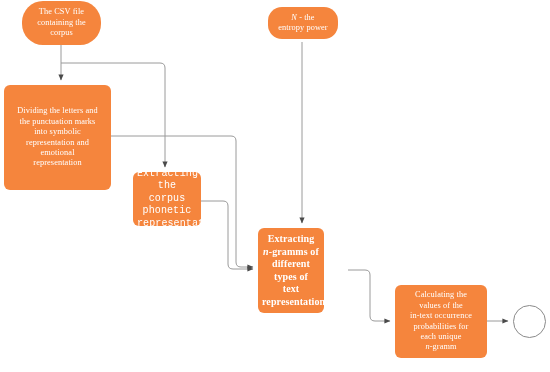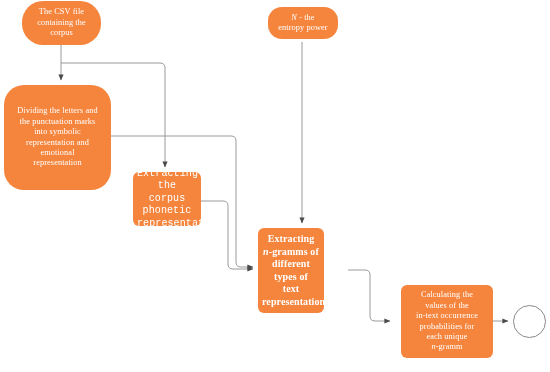--- a/index.html
+++ b/index.html
@@ -57,24 +57,24 @@
   .terminal-circle {
     position: absolute;
     box-sizing: border-box;
     border: 1px solid #8a8a8a;
     border-radius: 50%;
     background: #ffffff;
   }
   
   #node-csv       { left: 22px;  top: 1px;   width: 79px;  height: 44px; font-size: 8.3px; border-radius: 21px; }
   #node-entropy   { left: 268px; top: 7px;   width: 70px;  height: 32px; font-size: 8.3px; }
-  #node-dividing  { left: 4px;   top: 85px;  width: 107px; height: 105px; font-size: 8.3px; border-radius: 20px; }
+  #node-dividing  { left: 4px;   top: 85px;  width: 107px; height: 105px; font-size: 8.3px; }
   #node-phonetic  { left: 133px; top: 172px; width: 68px;  height: 54px; font-size: 10px; font-family: Liberation Mono, monospace; }
   #node-ngrams    { left: 258px; top: 228px; width: 66px;  height: 85px; font-size: 10px; font-weight: bold; }
-  #node-calc      { left: 395px; top: 285px; width: 92px;  height: 73px; font-size: 8.3px; margin-left: 6px; }
+  #node-calc      { left: 395px; top: 285px; width: 92px;  height: 73px; font-size: 8.3px; }
   #node-end       { left: 513px; top: 305px; width: 33px;  height: 33px; }
   .it { font-style: italic; }
 </style>
 </head>
 <body>
 
 <div id="flow-canvas">
 
   <svg class="edges" viewBox="0 0 550 372" width="550" height="372" xmlns="http://www.w3.org/2000/svg">
     <defs>

